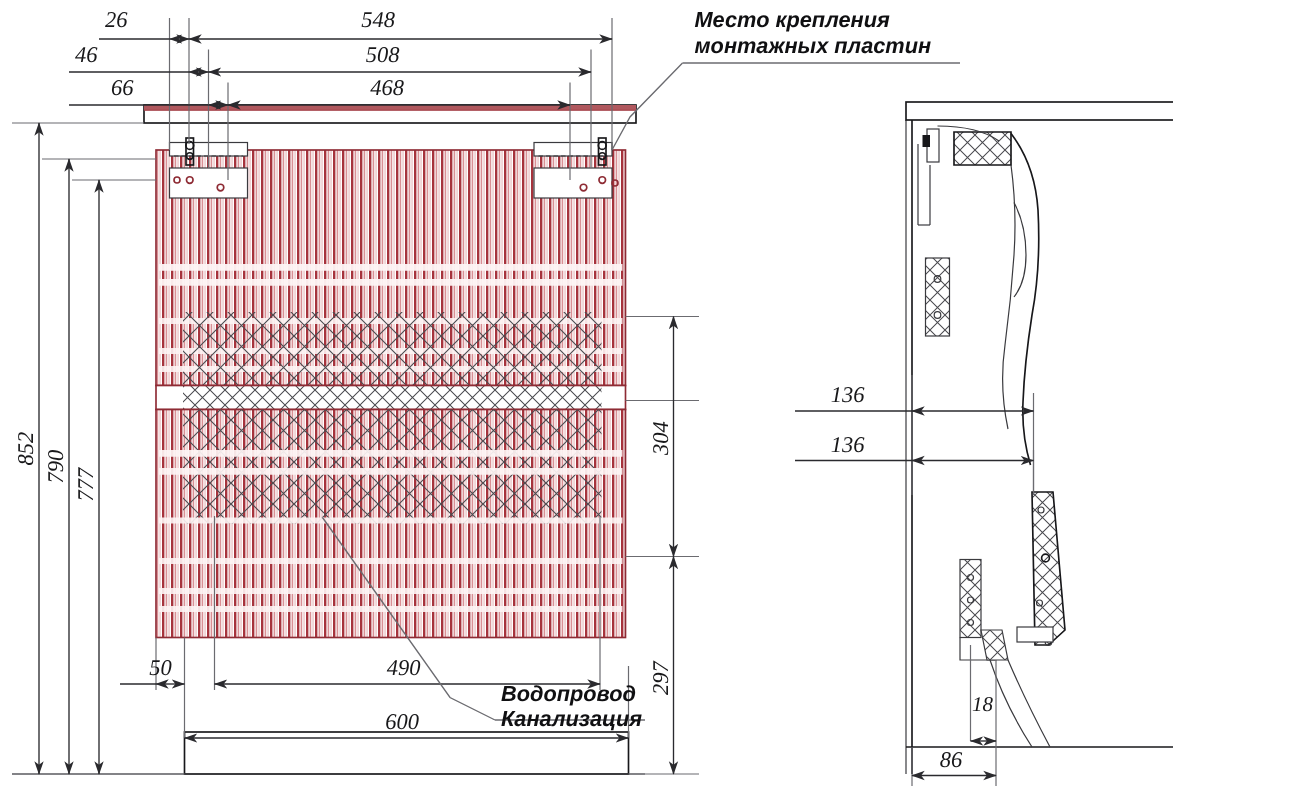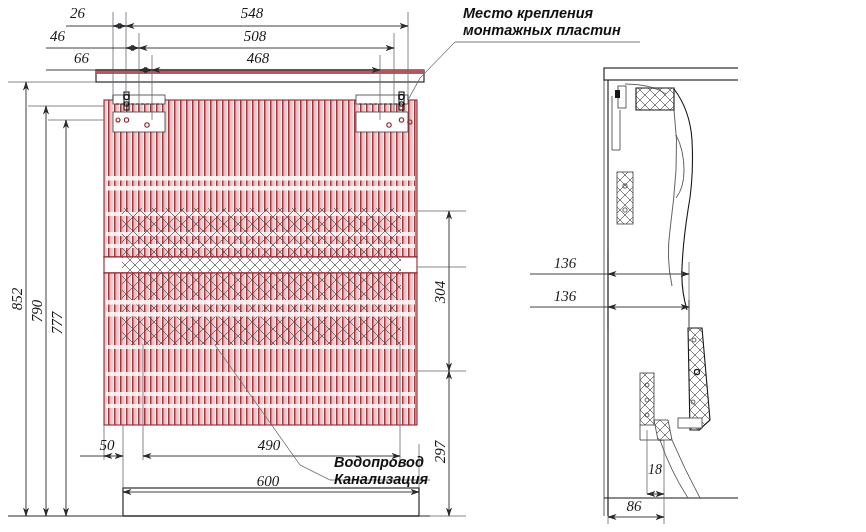--- a/index.html
+++ b/index.html
@@ -10,20 +10,21 @@
   }
   body {
     font-family: "Liberation Sans", sans-serif;
   }
   #sheet {
     position: relative;
     width: 738px;
     height: 532px;
     background: #ffffff;
     overflow: hidden;
+    padding-left: 44px;
   }
   #sheet svg {
     position: absolute;
     left: 0;
     top: 0;
   }
   .dimtext {
     font-family: "Liberation Serif", serif;
     font-style: italic;
     font-size: 15px;

